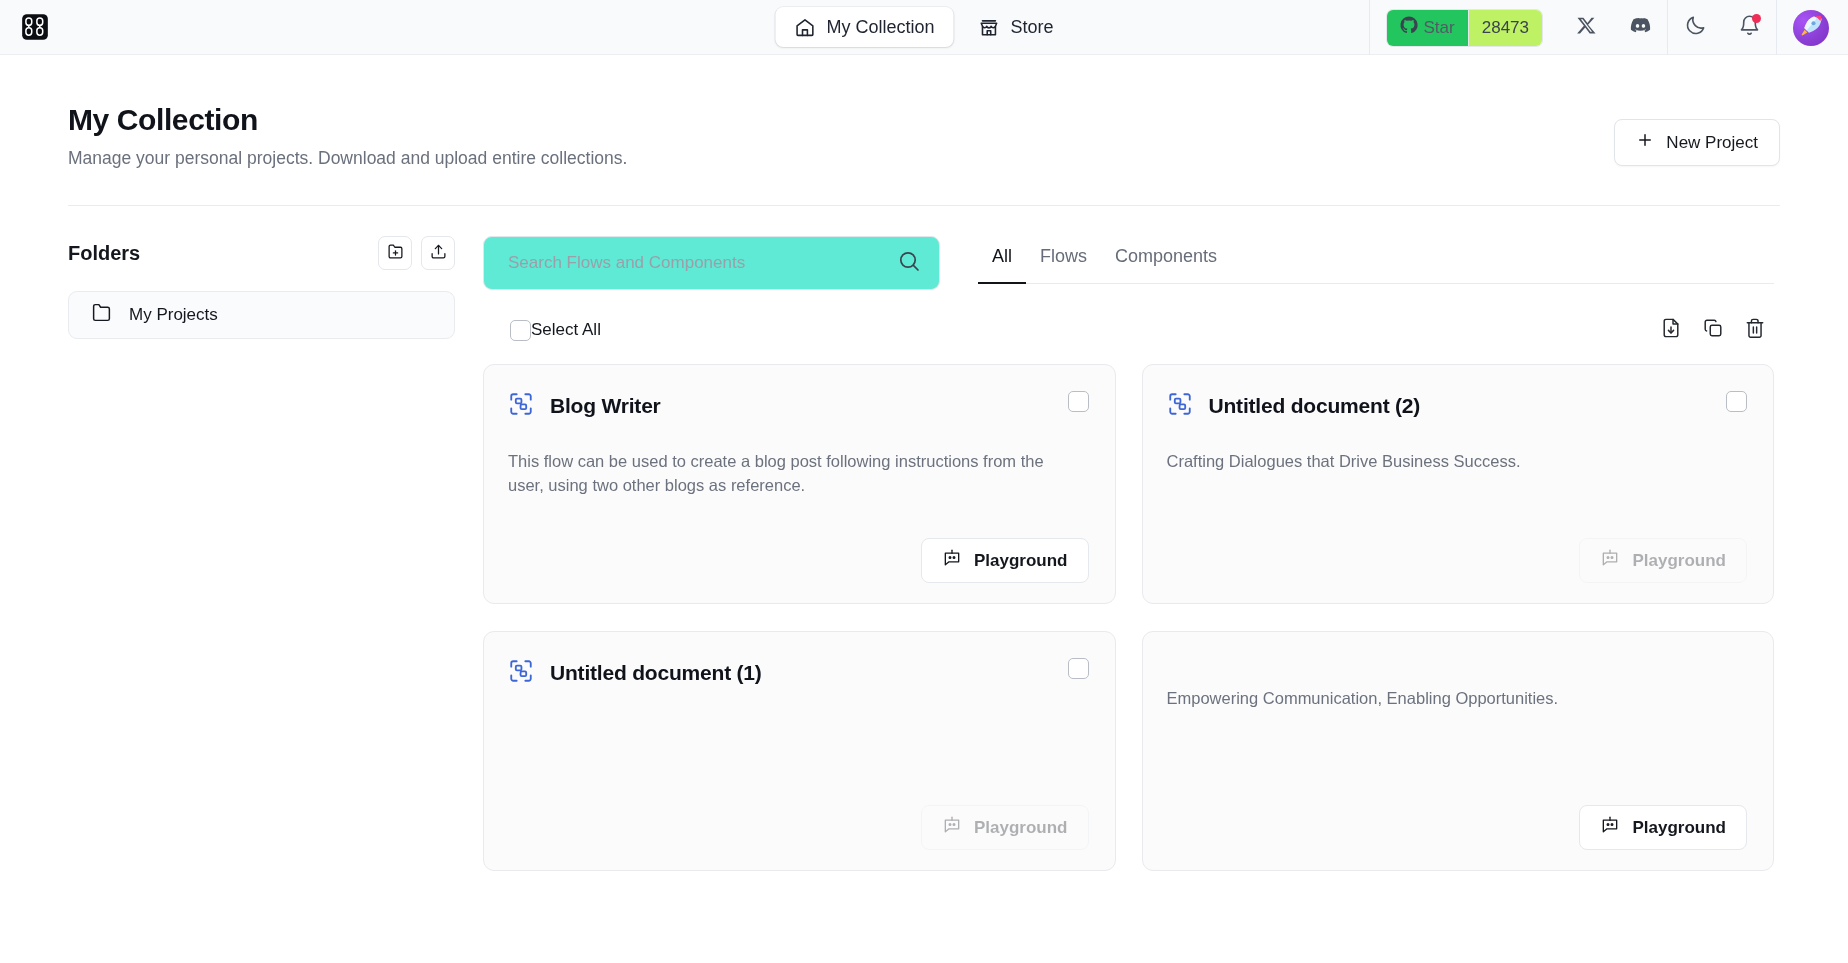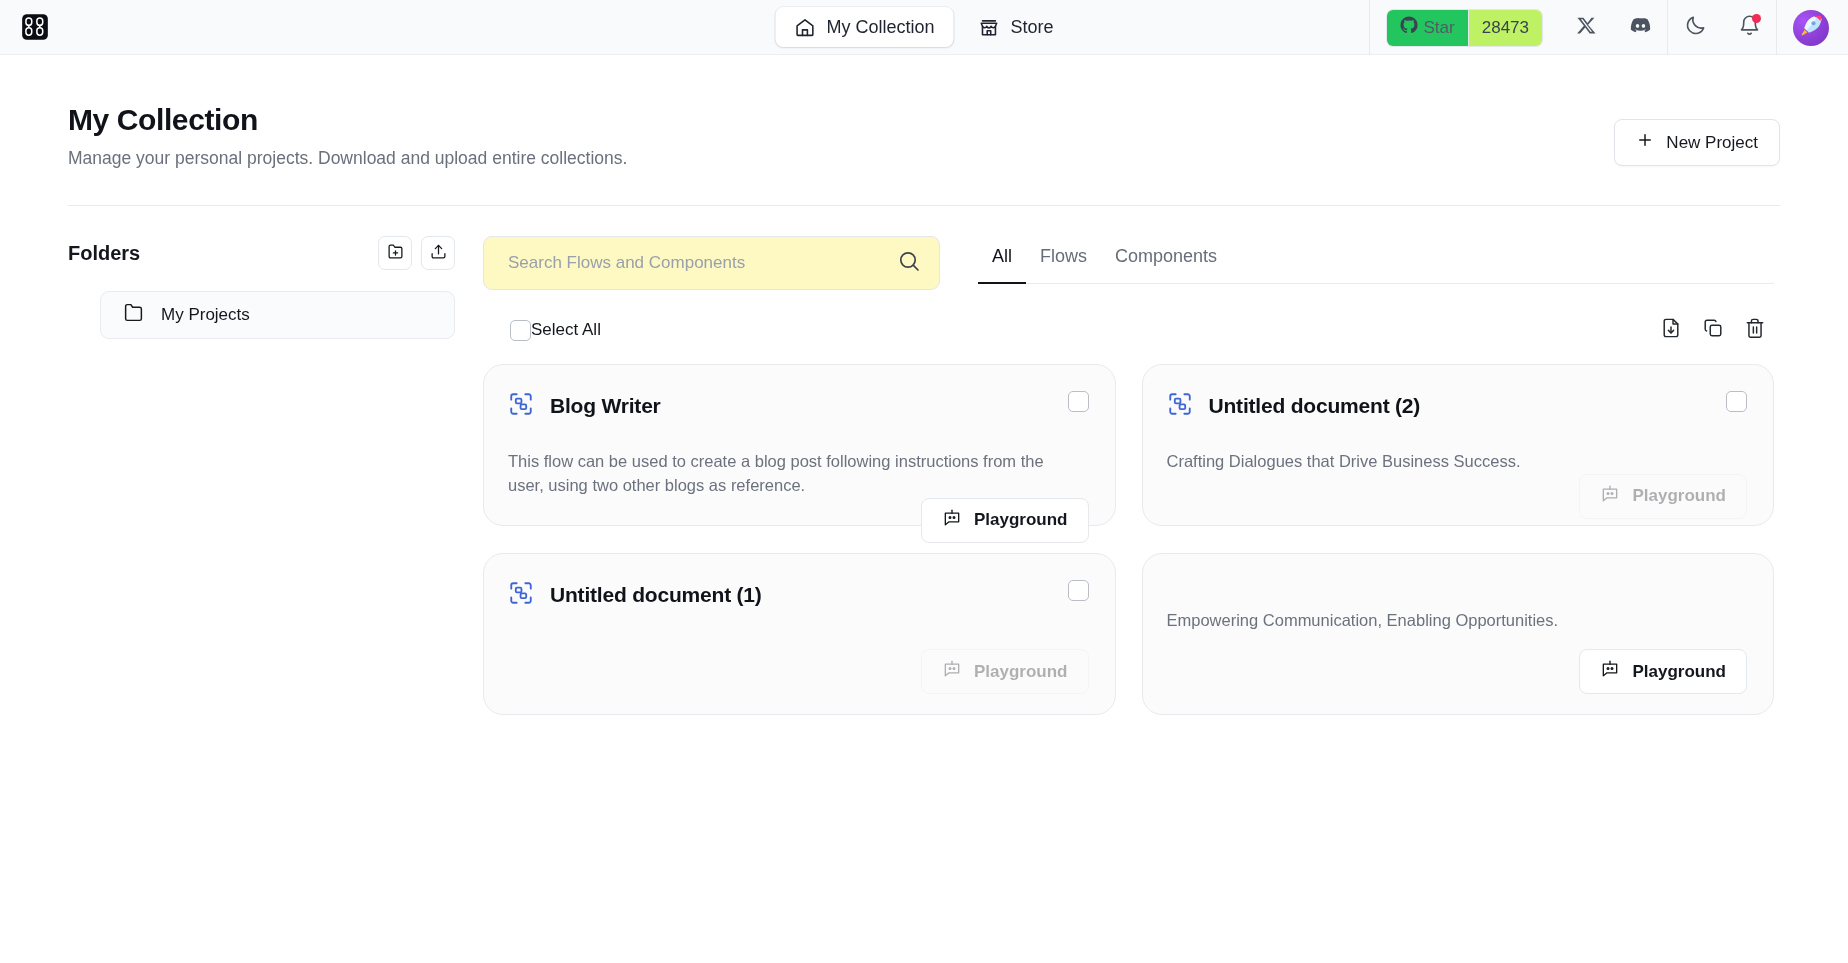--- a/index.html
+++ b/index.html
@@ -211,40 +211,39 @@
     display: flex;
     align-items: center;
     gap: 17px;
     padding: 0 22px;
     border: 1px solid #e9ebee;
     border-radius: 9px;
     background: #fafbfc;
     font-size: 17px;
     color: #14171d;
     cursor: pointer;
-    margin-left: 32px;
   }
 
   .content { flex: 1; min-width: 0; padding-right: 6px; }
   .content-top {
     display: flex;
     align-items: flex-start;
     gap: 38px;
   }
   .search-box {
     position: relative;
     width: 457px;
     flex: 0 0 457px;
   }
   .search-input {
     width: 100%;
     height: 54px;
     border: 1px solid #e3e6ea;
     border-radius: 9px;
-    background: #fef9c3;
+    background: #5eead4;
     padding: 0 52px 0 24px;
     font-size: 17px;
     color: #14171d;
     font-family: "Liberation Sans", sans-serif;
     outline: none;
   }
   .search-input::placeholder { color: #9aa0aa; }
   .search-icon-wrap {
     position: absolute;
     right: 19px;
@@ -299,23 +298,23 @@
 
   
   .grid {
     margin-top: 21px;
     display: grid;
     grid-template-columns: 1fr 1fr;
     gap: 27px 26px;
   }
   .card {
     border: 1px solid #e8eaee;
-    border-radius: 20px;
+    border-radius: 11px;
     background: #fbfbfc;
-    height: 162px;
+    height: 240px;
     padding: 26px 26px 20px 24px;
     display: flex;
     flex-direction: column;
     cursor: pointer;
   }
   .card-head {
     display: flex;
     align-items: flex-start;
     justify-content: space-between;
   }

